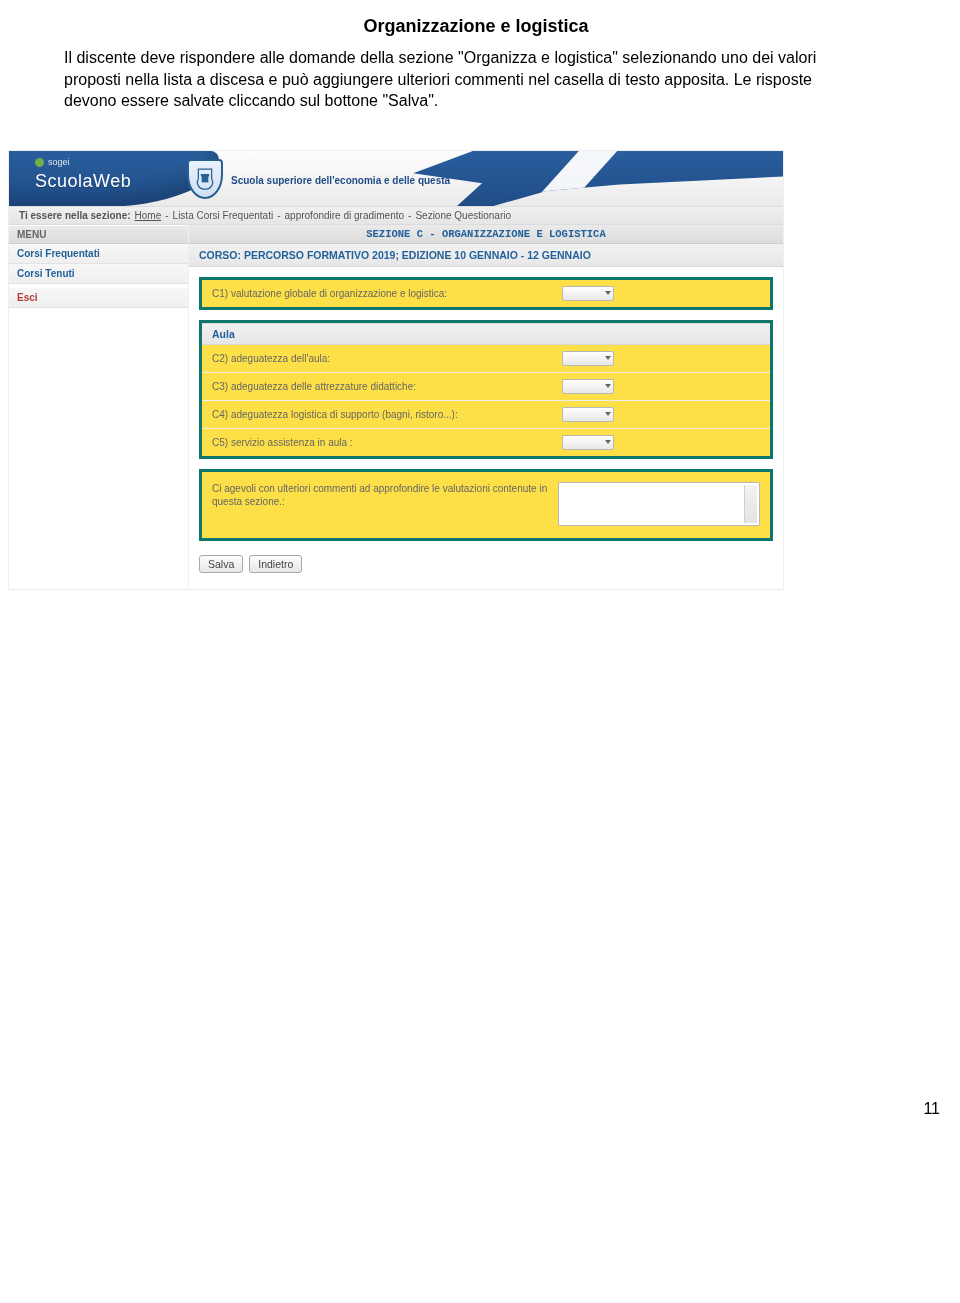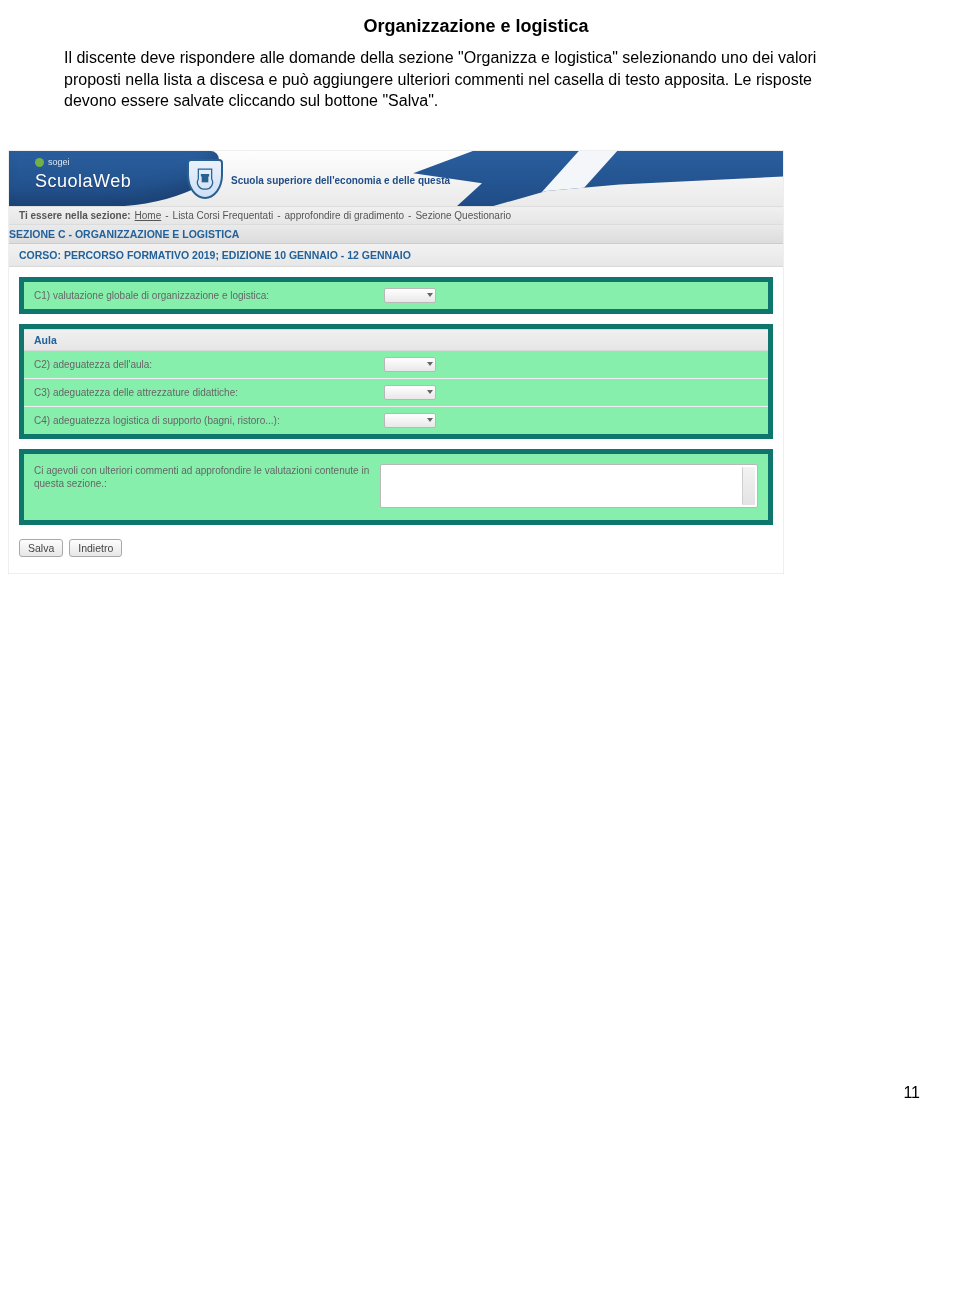--- a/index.html
+++ b/index.html
@@ -134,35 +134,36 @@
   }
   .menu-gap { height: 4px; background: #fff; }
   .menu-item.red { color: #b43a3a; }
 
   .main-col {
     flex: 1;
     padding-bottom: 8px;
   }
   .section-bar {
     background: linear-gradient(#eaeaea, #dcdcdc);
-    text-align: left;
+    text-align: center;
     font-size: 10.5px; font-weight: bold; color: #23619a;
     padding: 3px 0;
     border-bottom: 1px solid #ccc;
+    font-family: Liberation Mono, monospace;
   }
   .corso-bar {
     background: linear-gradient(#f2f2f2, #e7e7e7);
     font-size: 10.5px; font-weight: bold; color: #23619a;
     padding: 5px 10px;
     border-bottom: 1px solid #d9d9d9;
   }
 
   .qbox {
-    border: 5px solid #0f766e;
-    background: #86efac;
+    border: 3px solid #0f766e;
+    background: #fde047;
     margin: 10px;
     padding: 0;
   }
   .qrow {
     display: flex; align-items: center;
     padding: 6px 10px;
     gap: 10px;
     font-size: 10px; color: #666;
   }
   .qrow + .qrow { border-top: 1px solid #f0f0f0; }
@@ -230,21 +231,21 @@
     font-size: 10.5px; color: #444;
     padding: 2px 8px;
     background: linear-gradient(#fdfdfd, #e7e7e7);
     border: 1px solid #a8a8a8;
     border-radius: 3px;
   }
 
   .page-no {
     text-align: right;
     font-size: 16px;
-    padding: 510px 40px 18px 0;
+    padding: 510px 20px 18px 0;
   }
 </style>
 </head>
 <body>
 
 <div class="doc-wrap">
   <h2 class="doc-title">Organizzazione e logistica</h2>
   <p class="doc-body">Il discente deve rispondere alle domande della sezione "Organizza e logistica" selezionando uno dei valori proposti nella lista a discesa e può aggiungere ulteriori commenti nel casella di testo apposita.
 Le risposte devono essere salvate cliccando sul bottone "Salva".</p>
 </div>
@@ -278,20 +279,27 @@
       <span>-</span>
       <span class="crumb">Lista Corsi Frequentati</span>
       <span>-</span>
       <span class="crumb">approfondire di gradimento</span>
       <span>-</span>
       <span class="crumb">Sezione Questionario</span>
     </div>
 
     <div class="columns">
 
+      <div class="menu-col">
+        <div class="menu-head">MENU</div>
+        <div class="menu-item">Corsi Frequentati</div>
+        <div class="menu-item">Corsi Tenuti</div>
+        <div class="menu-gap"></div>
+        <div class="menu-item red">Esci</div>
+      </div>
 
       <div class="main-col">
         <div class="section-bar">SEZIONE C - ORGANIZZAZIONE E LOGISTICA</div>
         <div class="corso-bar">CORSO: PERCORSO FORMATIVO 2019; EDIZIONE 10 GENNAIO - 12 GENNAIO</div>
 
         <div class="qbox">
           <div class="qrow">
             <div class="qtext">C1) valutazione globale di organizzazione e logistica:</div>
             <div class="qctrl">
               <div class="dropdown">
@@ -324,20 +332,28 @@
 
           <div class="qrow">
             <div class="qtext">C4) adeguatezza logistica di supporto (bagni, ristoro...):</div>
             <div class="qctrl">
               <div class="dropdown">
                 <span class="caret"></span>
               </div>
             </div>
           </div>
 
+          <div class="qrow">
+            <div class="qtext">C5) servizio assistenza in aula :</div>
+            <div class="qctrl">
+              <div class="dropdown">
+                <span class="caret"></span>
+              </div>
+            </div>
+          </div>
         </div>
 
         <div class="qbox">
           <div class="comment-row">
             <div class="ctext">Ci agevoli con ulteriori commenti ad approfondire le valutazioni contenute in questa sezione.:</div>
             <div class="tarea">
               <div class="sbtn top"></div>
               <div class="sbtn bot"></div>
             </div>
           </div>

